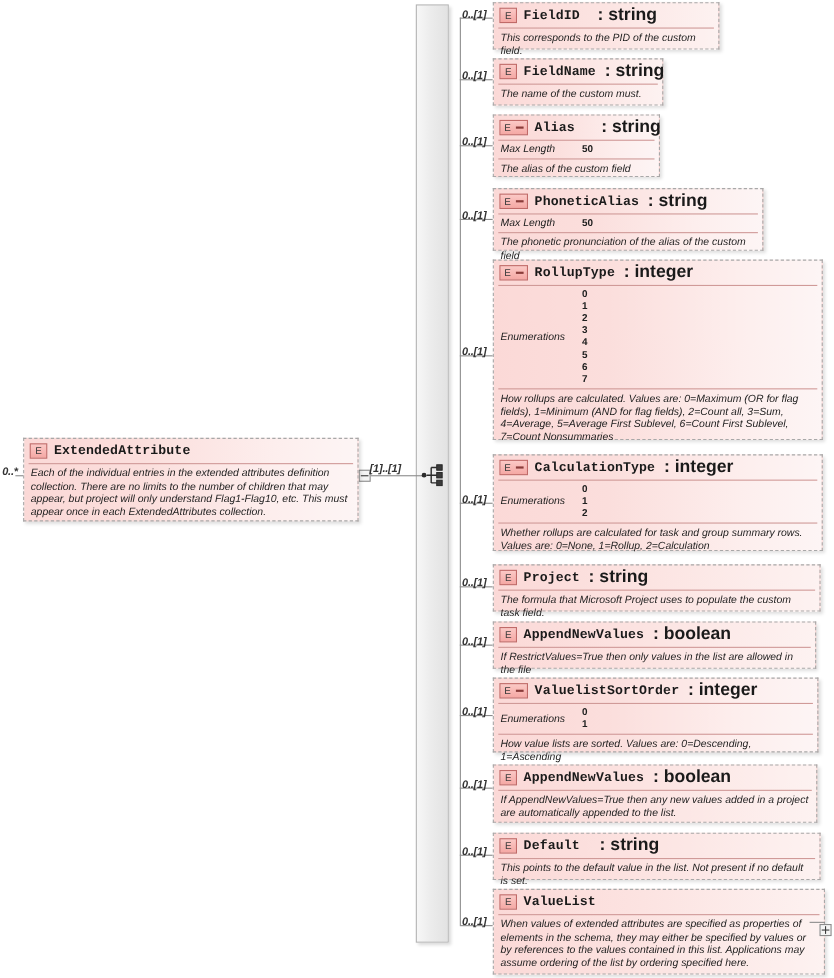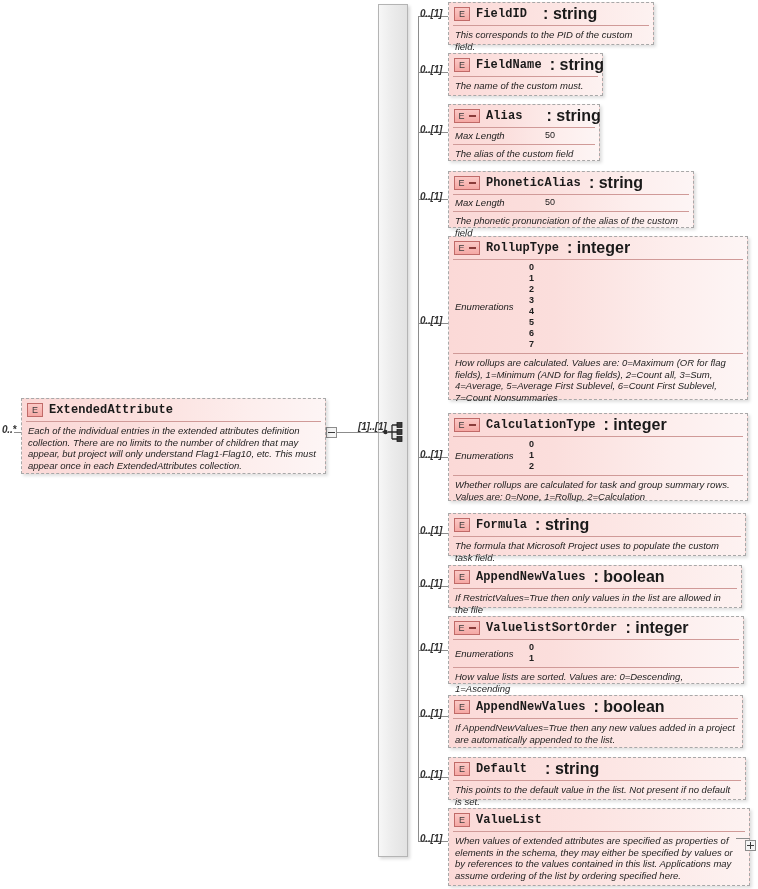--- a/index.html
+++ b/index.html
@@ -117,21 +117,21 @@
     white-space: nowrap;
     font-size: 9.5px;
   }
   .facet-vals {
     font-weight: bold;
     font-size: 9px;
     line-height: 11px;
     font-style: normal;
   }
   .facet-vals span { display: block; }
-  .facet-inline { font-weight: normal; font-size: 9px; margin-left: 16px; }
+  .facet-inline { font-weight: bold; font-size: 9px; }
 
   .node-doc {
     padding: 3px 6px 4px 6px;
     font-size: 9.5px;
     font-style: italic;
     color: #1e1e1e;
     line-height: 11.5px;
   }
 
   
@@ -166,21 +166,21 @@
   <div class="group-bar" style="left:378px; top:4px; width:30px; height:853px;"></div>
 
   <div class="hline" style="left:332px; top:432px; width:56px;"></div>
   <div class="hline" style="left:14px; top:432px; width:10px;"></div>
 
   <div class="toggle" style="left:326px; top:427px;">
     <span class="bar-h"></span>
   </div>
 
   <div class="card" style="left:2px; top:424px;">0..*</div>
-  <div class="card" style="left:358px; top:421px;">[1]..[1]</div>
+  <div class="card" style="left:336px; top:421px;">[1]..[1]</div>
 
   <div class="node rootbox" style="left:21px; top:398px; width:305px; height:76px;">
     <div class="node-head">
       <span class="ebadge">
         <span>E</span>
       </span>
       <span class="node-name">ExtendedAttribute</span>
     </div>
     <div class="node-sep"></div>
     <div class="node-doc">Each of the individual entries in the extended attributes definition collection.  There are no limits to the number of children that may appear, but project will only understand Flag1-Flag10, etc.  This must appear once in each ExtendedAttributes collection.</div>
@@ -325,21 +325,21 @@
     <div class="node-doc">Whether rollups are calculated for task and group summary rows. Values are: 0=None, 1=Rollup, 2=Calculation</div>
   </div>
 
   <div class="hline" style="left:418px; top:533px; width:30px;"></div>
   <div class="card" style="left:420px; top:525px;">0..[1]</div>
   <div class="node plain" style="left:448px; top:513px; width:298px; height:43px;">
     <div class="node-head">
       <span class="ebadge">
           <span>E</span>
         </span>
-      <span class="node-name">Formula</span>
+      <span class="node-name">Project</span>
       <span class="node-type" style="margin-left:2px;">: string</span>
     </div>
     <div class="node-sep"></div>
     <div class="node-doc">The formula that Microsoft Project uses to populate the custom task field.</div>
   </div>
 
   <div class="hline" style="left:418px; top:586px; width:30px;"></div>
   <div class="card" style="left:420px; top:578px;">0..[1]</div>
   <div class="node plain" style="left:448px; top:565px; width:294px; height:43px;">
     <div class="node-head">

